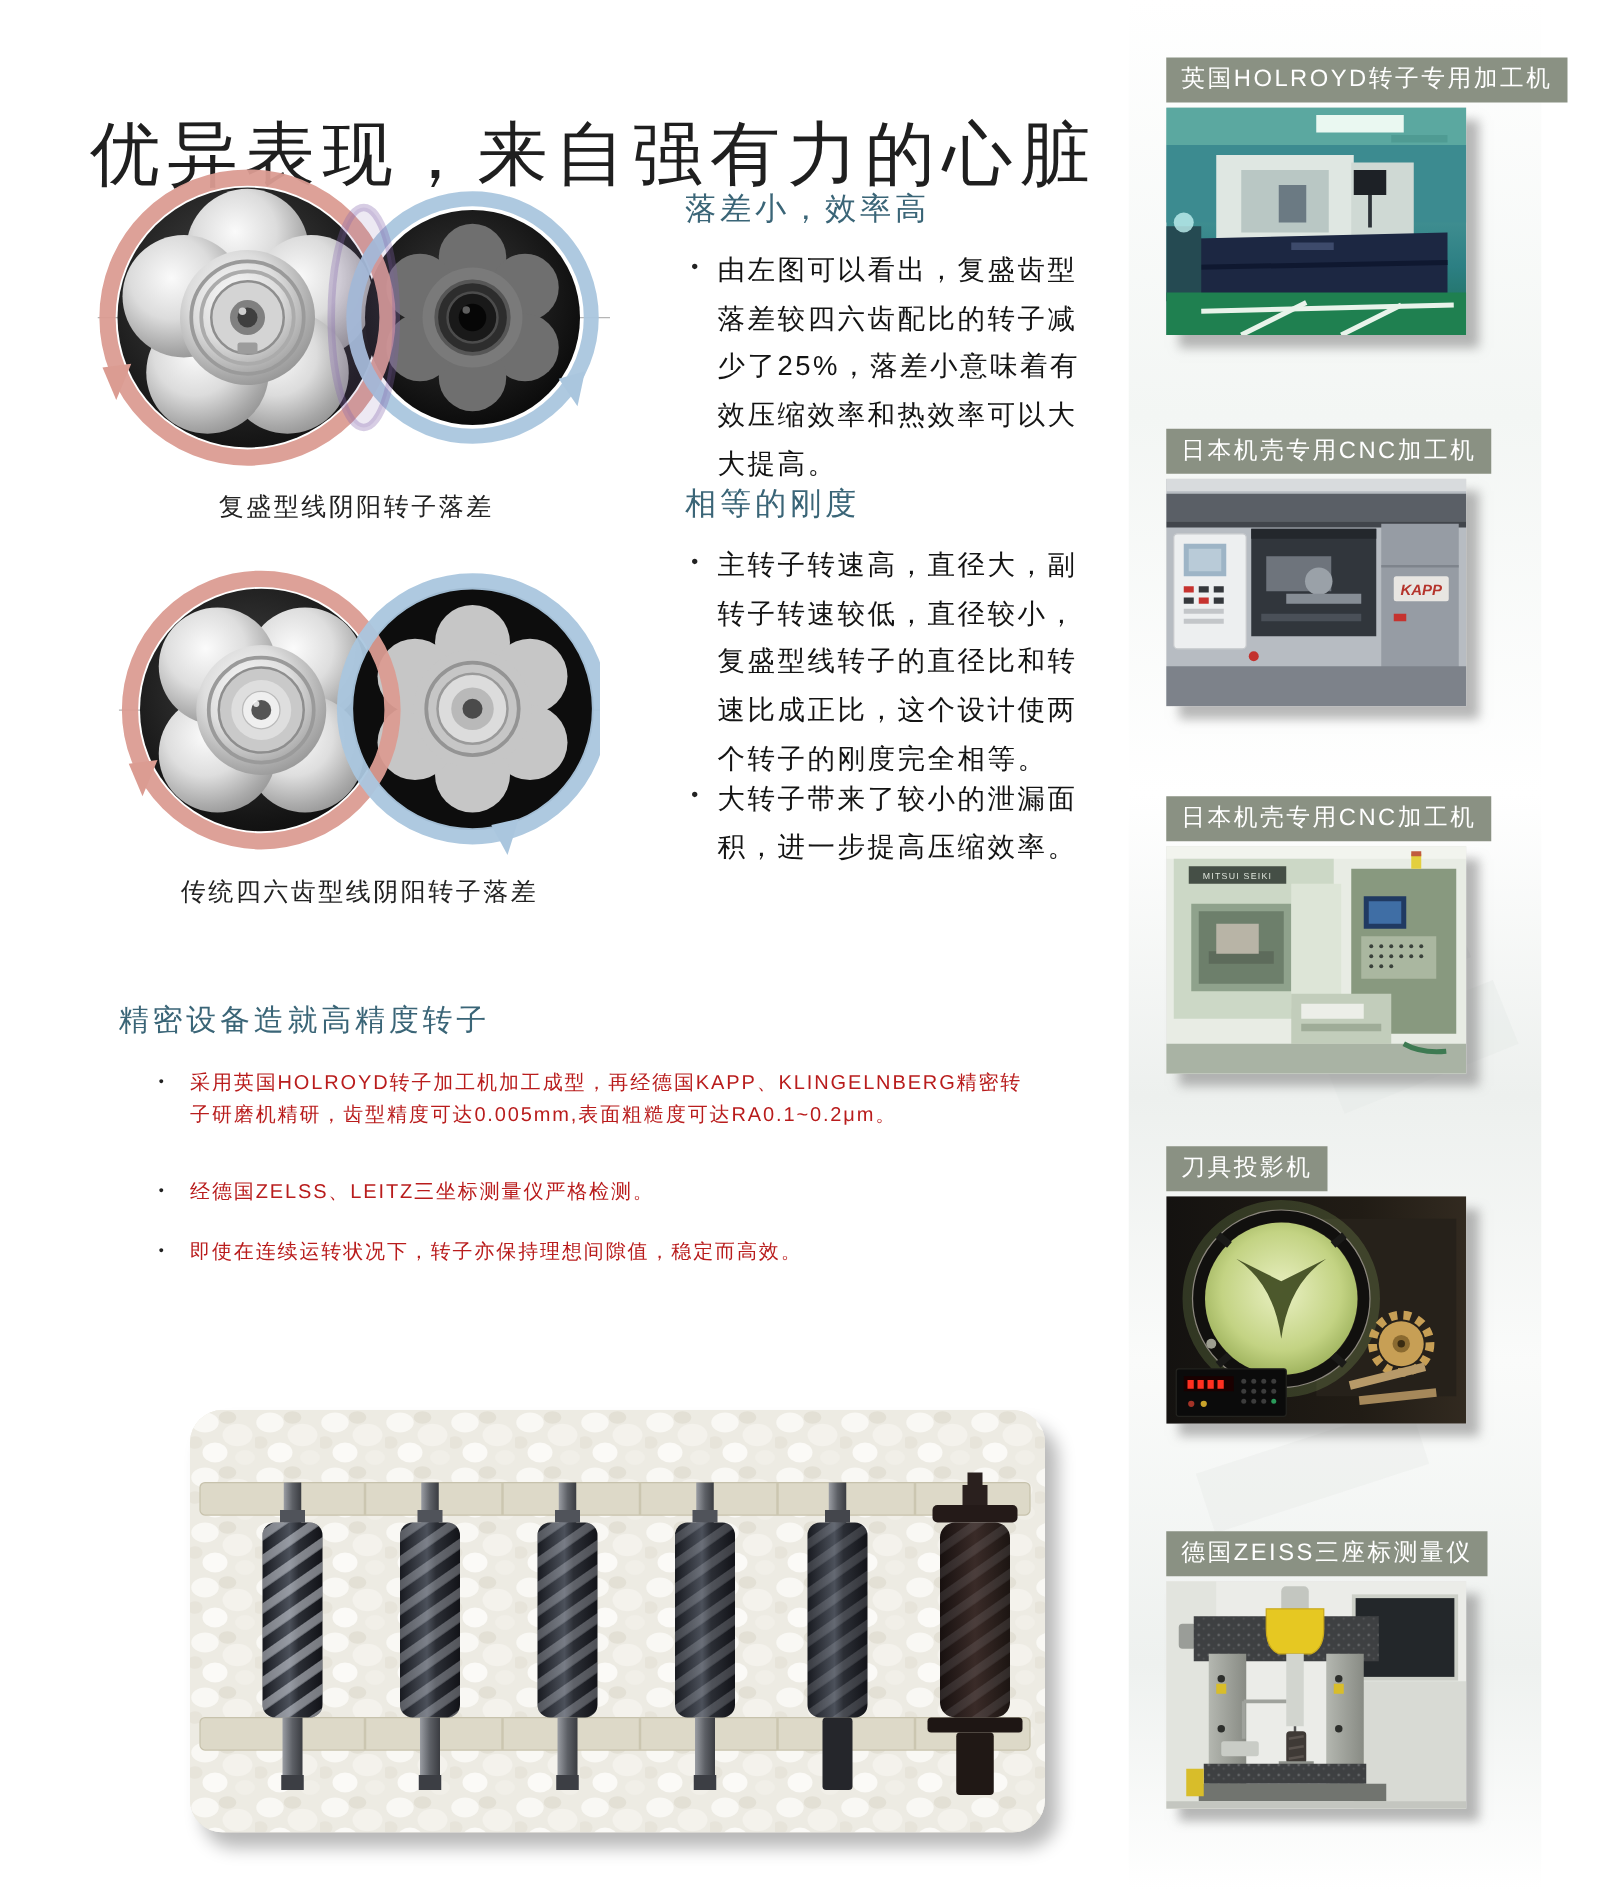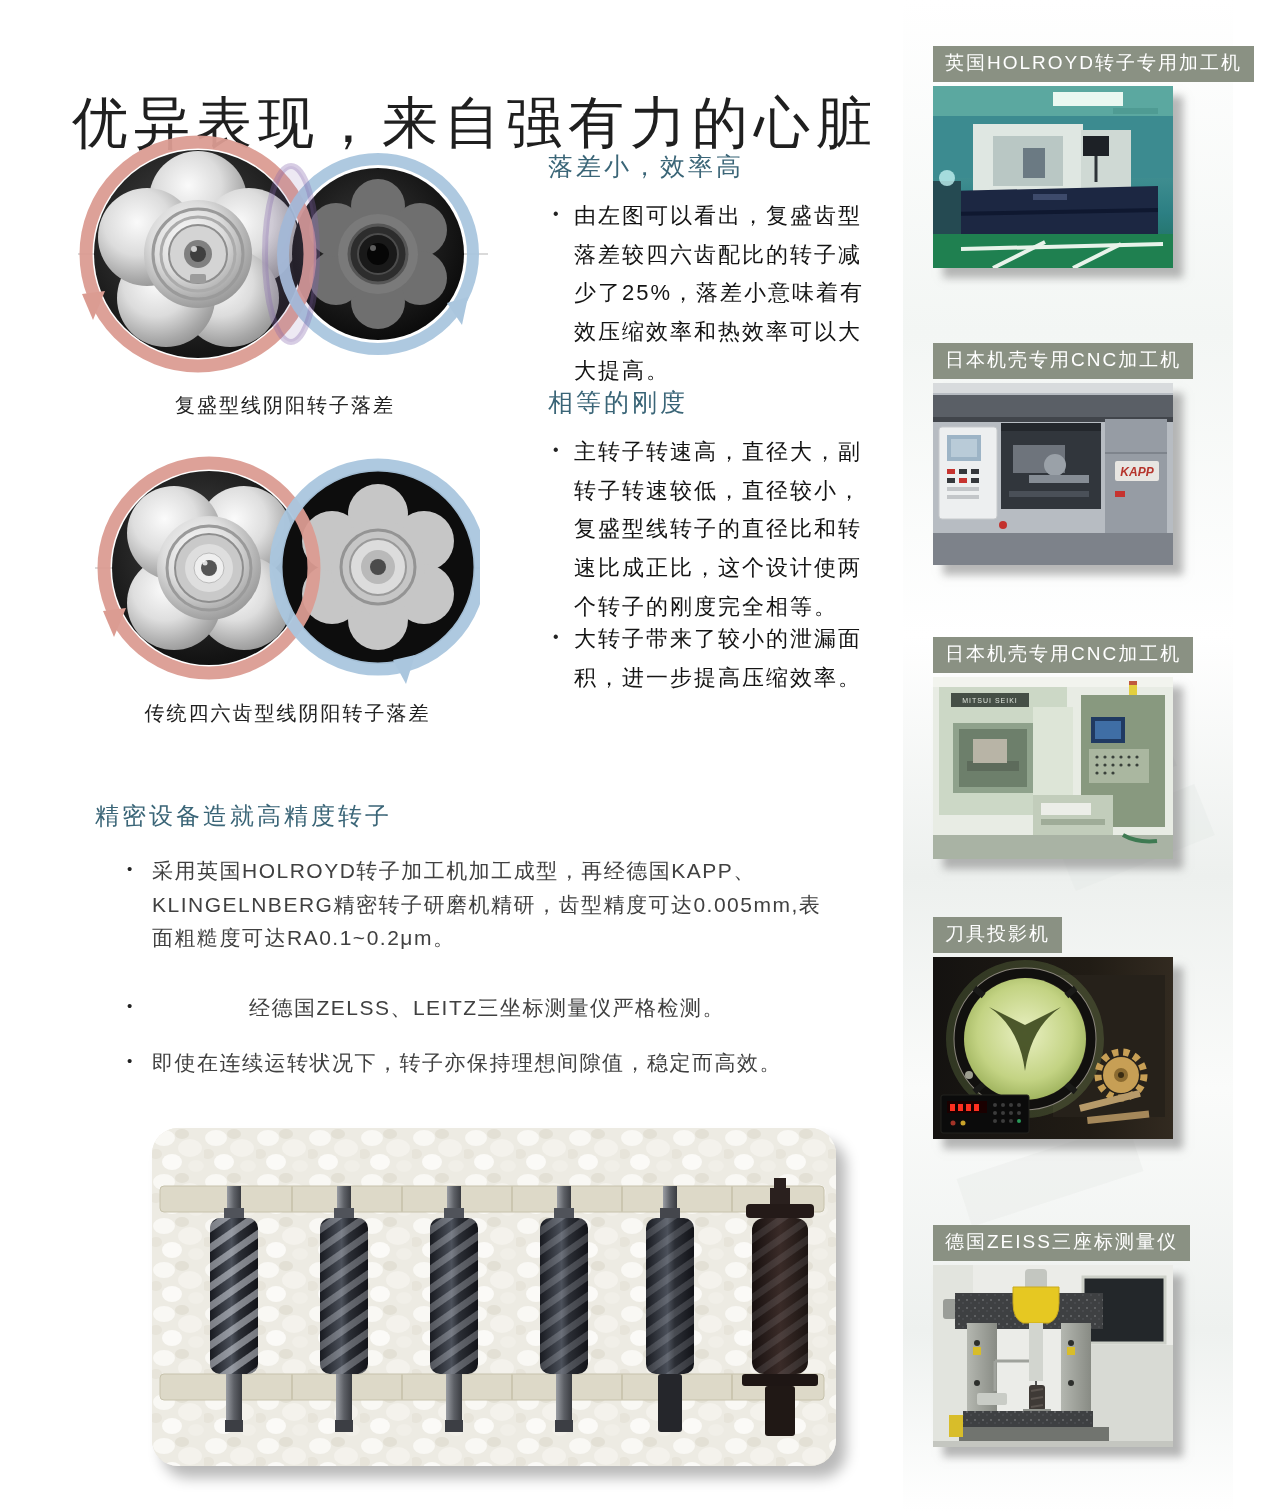--- a/index.html
+++ b/index.html
@@ -33,25 +33,25 @@
   }
   
   .prec-h{
     position:absolute;left:95px;top:800px;margin:0;font-size:24px;font-weight:400;
     color:#3a6577;letter-spacing:3px;
   }
   .prec-list{
     position:absolute;left:122px;top:854px;width:700px;margin:0;padding:0;list-style:none;
   }
   .prec-list li{
-    position:relative;padding-left:30px;font-size:21px;line-height:1.6;
-    letter-spacing:1.5px;color:#404040;
+    position:relative;padding-left:30px;font-size:16px;line-height:1.6;
+    letter-spacing:1.5px;color:#b91c1c;
   }
   .prec-list li:nth-child(1){margin-bottom:36px;}
-  .prec-list li:nth-child(2){margin-bottom:22px;text-align:center;}
+  .prec-list li:nth-child(2){margin-bottom:22px;}
   
   .foam-photo{
     position:absolute;left:152px;top:1128px;width:684px;height:338px;border-radius:26px;
     overflow:hidden;box-shadow:10px 12px 14px rgba(0,0,0,0.28);background:#edeae2;
   }
   .foam-photo svg{display:block;}
   
   .rc-bg{
     position:absolute;left:903px;top:0;width:330px;height:1512px;
     background:linear-gradient(180deg,#ffffff 0%,#f3f6f4 22%,#ffffff 42%,#edf0ee 58%,#fafbfa 72%,#eef1ef 88%,#ffffff 100%);

